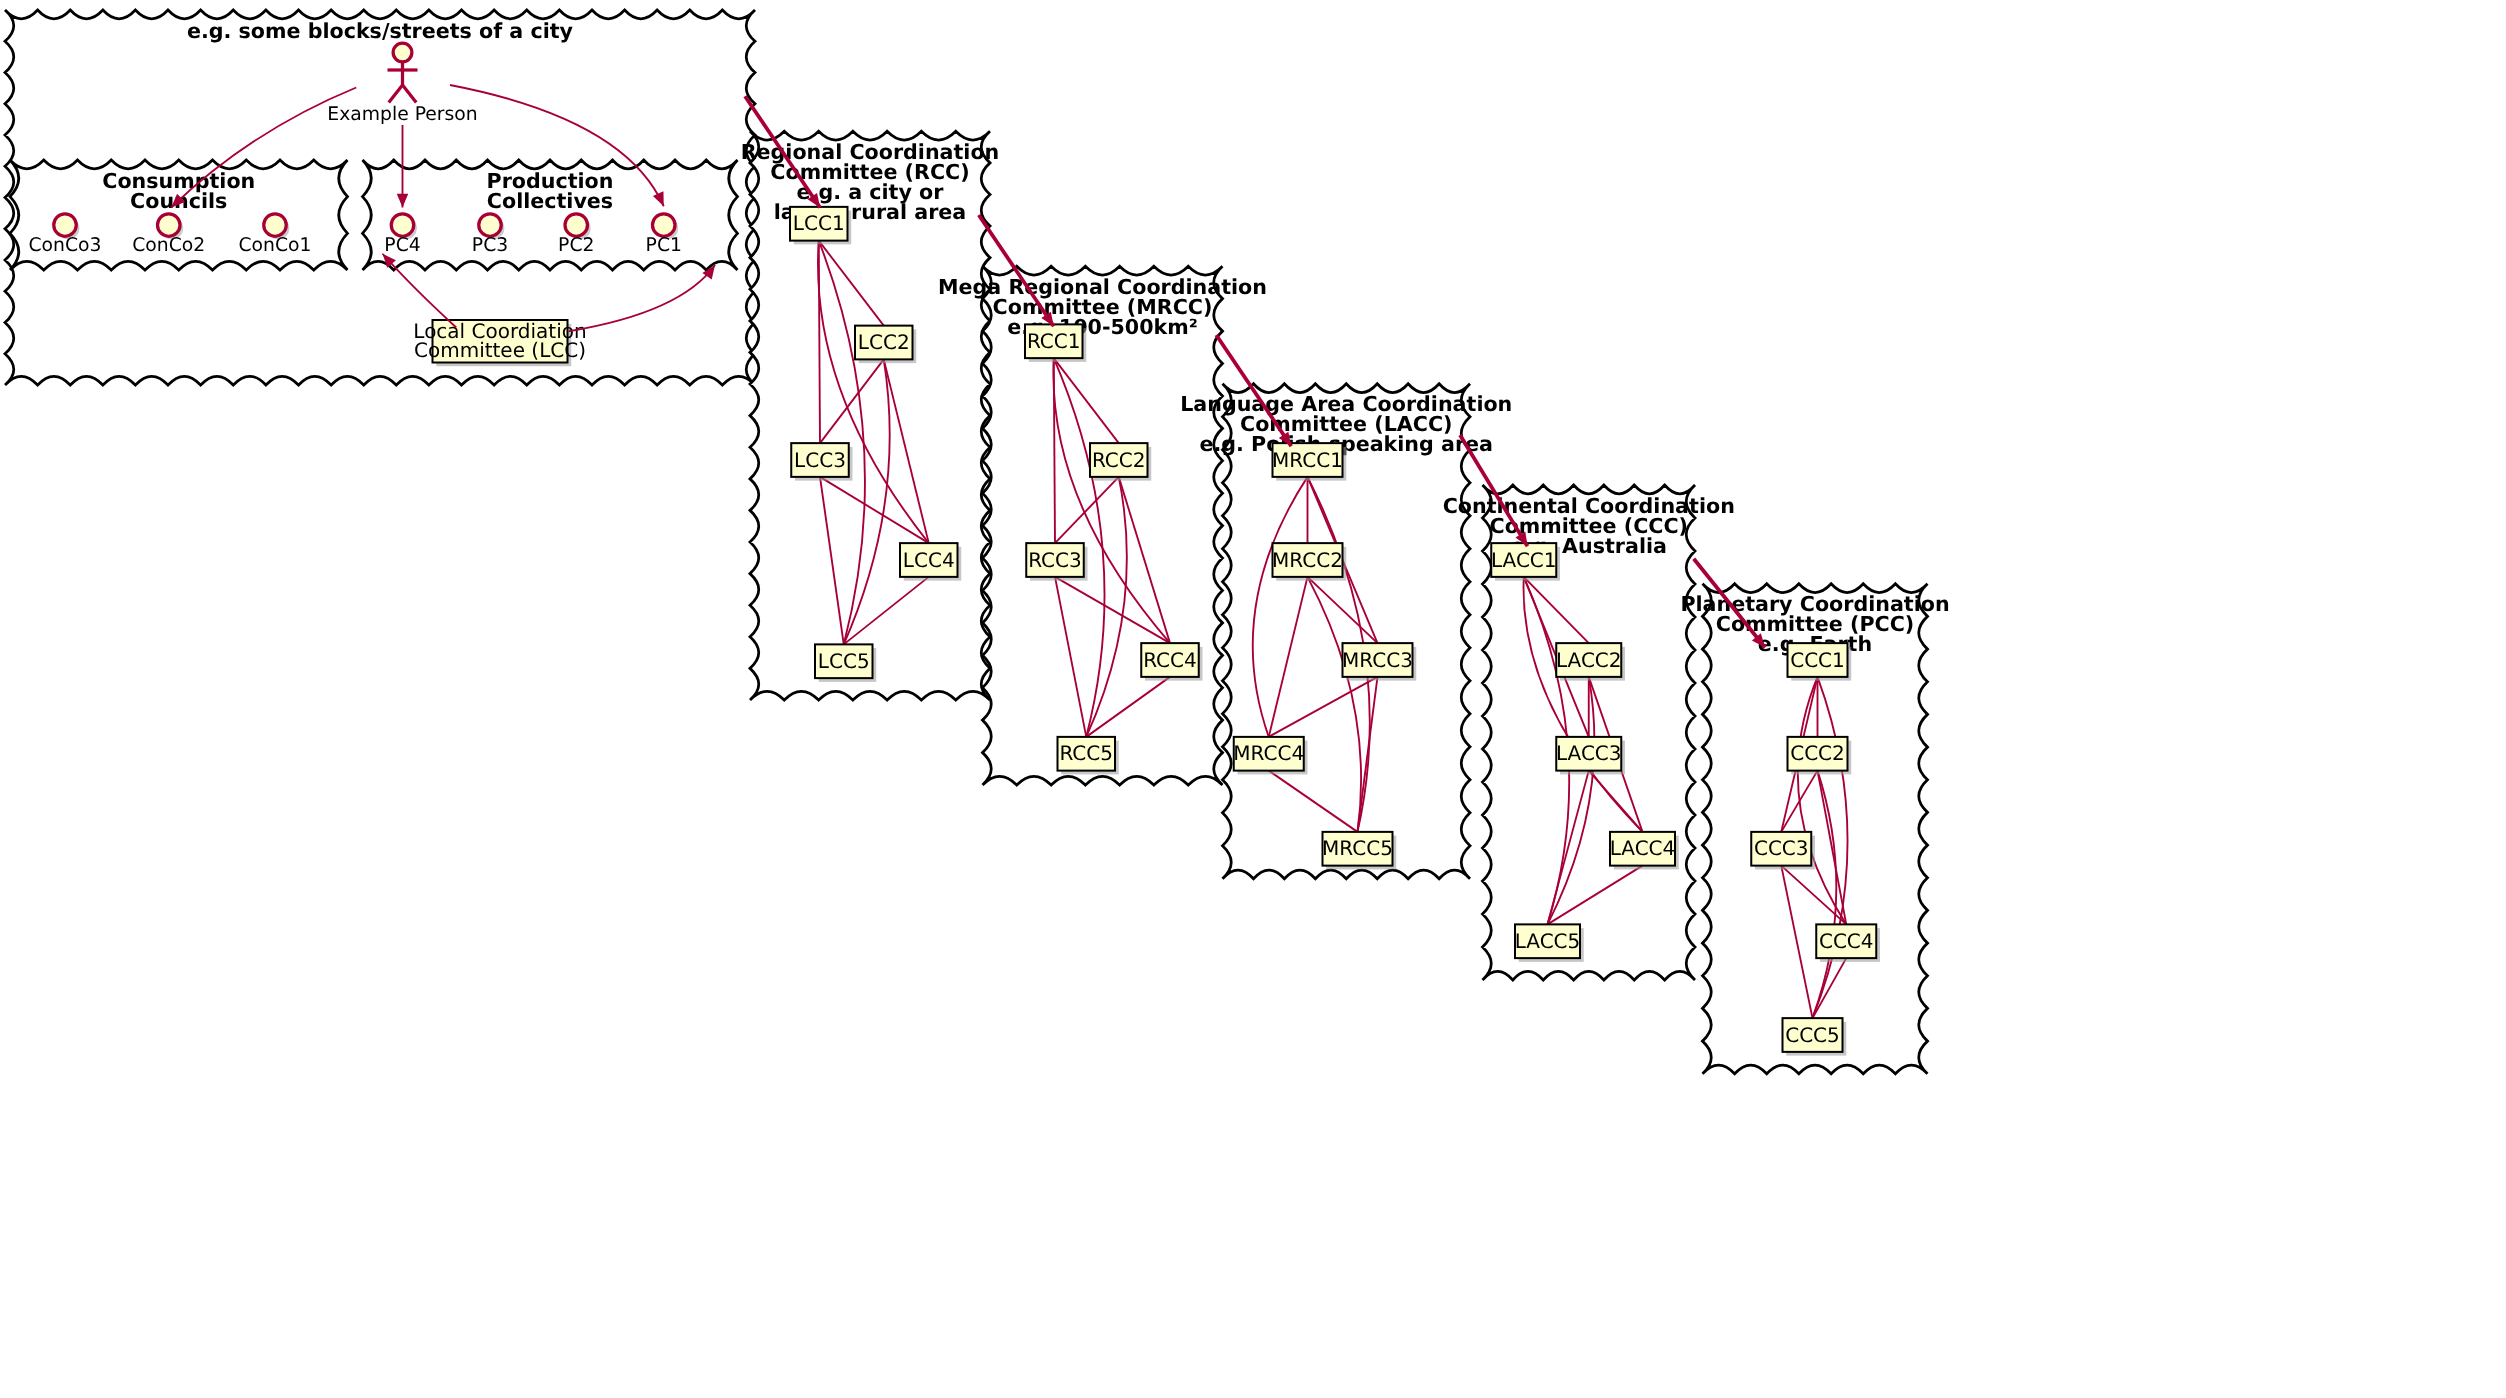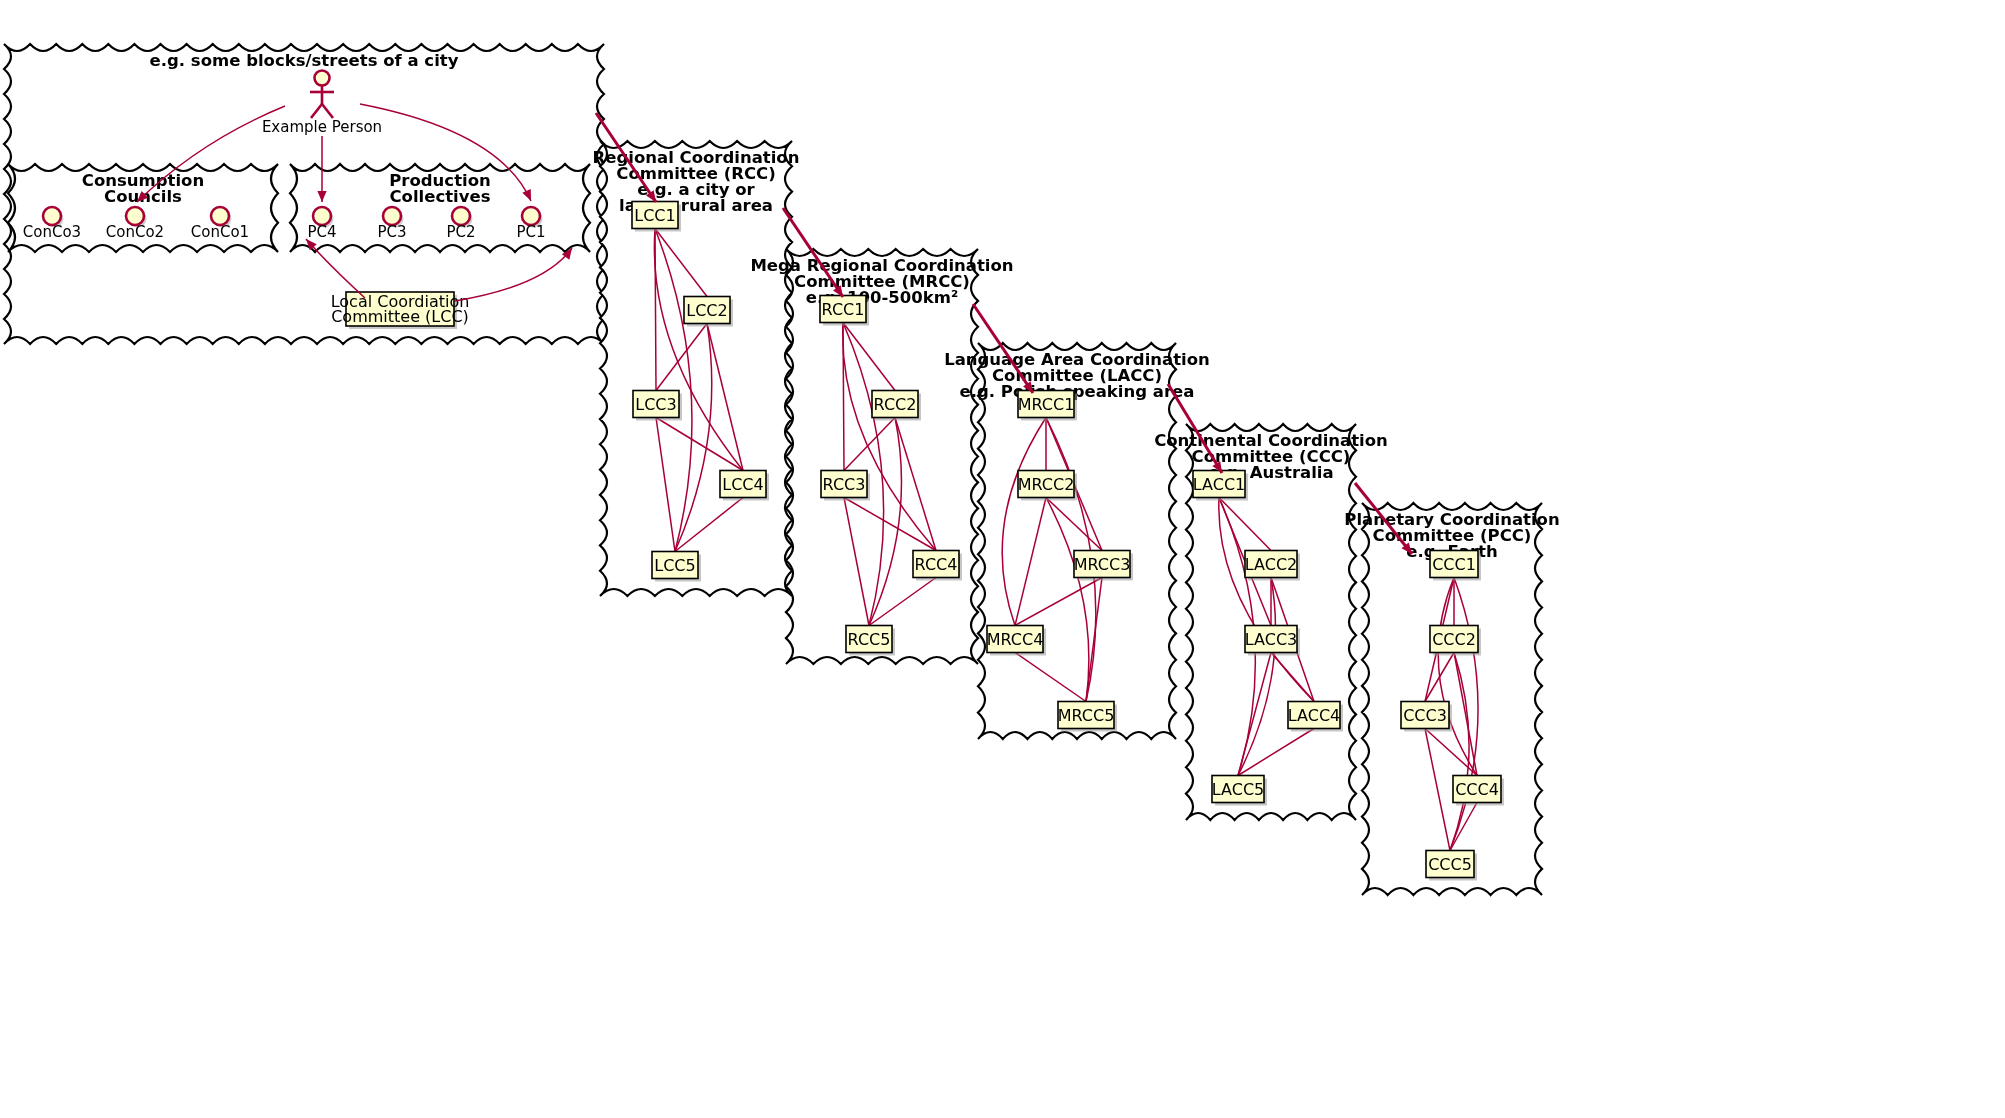--- a/index.html
+++ b/index.html
@@ -1,18 +1,18 @@
 <!DOCTYPE html>
 <html><head>
 <meta charset="utf-8">
 <style>
   html,body{margin:0;padding:0;background:#ffffff;}
   body{width:2005px;height:1118px;position:relative;overflow:hidden;
        font-family:"DejaVu Sans","Liberation Sans",sans-serif;}
-  #stage{position:absolute;left:0;top:0;width:2005px;height:912px;margin-top:36px;}
+  #stage{position:absolute;left:0;top:0;width:2005px;height:912px;}
   svg{position:absolute;left:0;top:0;width:2005px;height:1118px;overflow:visible;}
   .cloud-path{fill:#ffffff;stroke:#000000;stroke-width:2.2;}
   .cloud-title{font-weight:bold;font-size:16.5px;fill:#000000;text-anchor:middle;
                font-family:"DejaVu Sans","Liberation Sans",sans-serif;}
   .node-rect{fill:#FEFECE;stroke:#000000;stroke-width:1.6;}
   .node-shadow{fill:#999999;opacity:.55;}
   .node-label{font-size:16px;fill:#000000;text-anchor:middle;dominant-baseline:middle;
               font-family:"DejaVu Sans","Liberation Sans",sans-serif;}
   .edge{stroke:#A80036;stroke-width:1.5;fill:none;}
   .edge-thick{stroke:#A80036;stroke-width:3;fill:none;}

